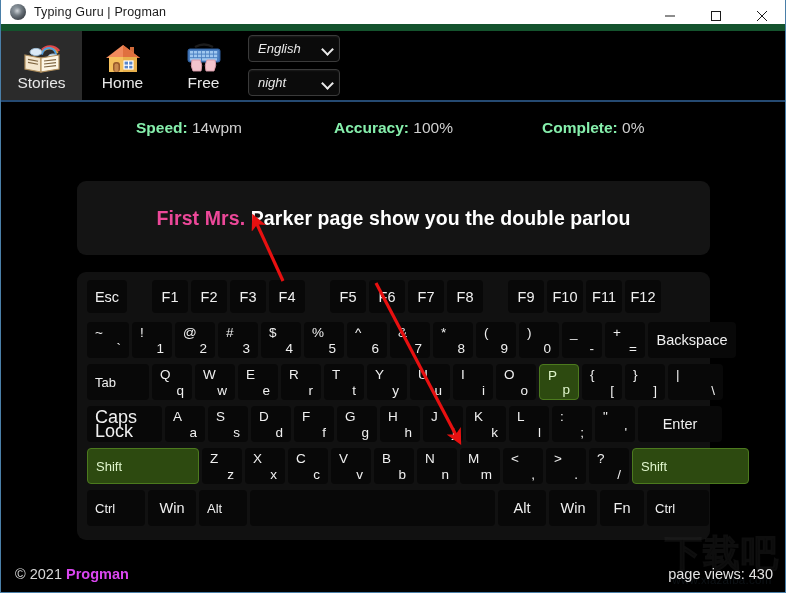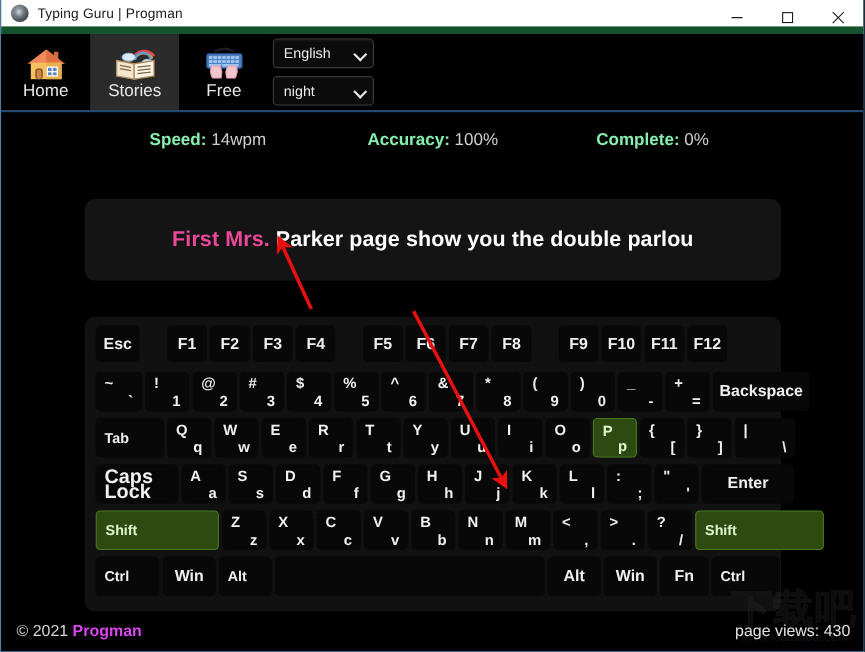--- a/index.html
+++ b/index.html
@@ -79,20 +79,21 @@
   }
   .ddl {
     width: 92px; height: 27px;
     background: #0b0b0b;
     border: 1px solid #3a3a3a;
     border-radius: 4px;
     display: flex; align-items: center;
     padding: 0 6px 0 9px;
     color: #e9e9e9; font-size: 13px;
     box-shadow: 0 1px 2px rgba(255,255,255,.07) inset;
+    font-style: italic;
   }
   .ddl .ddl-val { flex: 1; white-space: nowrap; }
   .chev { width: 10px; height: 10px; position: relative; flex:0 0 auto; }
   .chev::before {
     content:""; position:absolute; left:0; top:1px;
     width:7px; height:7px;
     border-right: 2px solid #e9e9e9; border-bottom: 2px solid #e9e9e9;
     transform: rotate(45deg);
   }
 
@@ -119,26 +120,25 @@
   }
   .panel-text {
     font-size: 19.5px; font-weight: bold; line-height: 27px;
     color: #ffffff; letter-spacing: .1px;
   }
   .typed { color: #ec4899; }
 
   
   .kb {
     position: absolute;
-    left: 76px; top: 288px;
+    left: 76px; top: 272px;
     width: 633px; height: 268px;
     background: #111111;
     border-radius: 9px;
     padding: 8px 10px;
-    font-weight: bold;
   }
   .krow { display: flex; height: 36px; margin-bottom: 6px; }
   .krow.fn { height: 33px; margin-bottom: 9px; }
   .krow:last-child { margin-bottom: 0; }
 
   .key {
     background: #080808;
     border-radius: 4px;
     margin-right: 3px;
     position: relative;
@@ -225,39 +225,20 @@
       <div class="tb-btn">
         <svg width="12" height="12" viewBox="0 0 12 12">
             <line x1="1" y1="1" x2="11" y2="11" stroke="#1b1b1b" stroke-width="1"></line>
             <line x1="11" y1="1" x2="1" y2="11" stroke="#1b1b1b" stroke-width="1"></line>
           </svg>
       </div>
     </div>
   </div>
 
   <div class="toolbar">
-
-    <div class="tool">
-      <div class="tool-ico">
-        <svg width="38" height="32" viewBox="0 0 38 32">
-          <rect x="26" y="5" width="4" height="7" fill="#d06a3a"></rect>
-          <polygon points="19,3 36,16 2,16" fill="#f08a5d"></polygon>
-          <polygon points="19,3 36,16 19,16" fill="#e0703f"></polygon>
-          <rect x="5" y="15" width="28" height="15" fill="#f5c15c"></rect>
-          <rect x="19" y="15" width="14" height="15" fill="#e8b04c"></rect>
-          <rect x="9" y="20" width="7" height="10" rx="3" fill="#9a5a2a"></rect>
-          <rect x="10.5" y="21.5" width="4" height="8.5" rx="2" fill="#c98a4e"></rect>
-          <rect x="20" y="19" width="9" height="8" fill="#5a86c9"></rect>
-          <rect x="24" y="19" width="1.2" height="8" fill="#fff"></rect>
-          <rect x="20" y="22.6" width="9" height="1.2" fill="#fff"></rect>
-          <rect x="20" y="19" width="9" height="8" fill="none" stroke="#fff" stroke-width="1.2"></rect>
-        </svg>
-      </div>
-      <div class="tool-label">Home</div>
-    </div>
 
     <div class="tool active">
       <div class="tool-ico">
         <svg width="40" height="33" viewBox="0 0 40 33">
           <path d="M20 9 A11 11 0 0 1 37 10" stroke="#e0484d" stroke-width="2.6" fill="none"></path>
           <path d="M20 11.4 A9 9 0 0 1 35.5 12.2" stroke="#f0a030" stroke-width="2.2" fill="none"></path>
           <path d="M20 13.6 A7 7 0 0 1 34 14.3" stroke="#4d9de0" stroke-width="2" fill="none"></path>
           <ellipse cx="14" cy="11" rx="6" ry="3.6" fill="#dbeaf7" stroke="#9db9cf" stroke-width="1"></ellipse>
           <ellipse cx="31" cy="16" rx="5" ry="3" fill="#dbeaf7" stroke="#9db9cf" stroke-width="1"></ellipse>
           <path d="M3 14 L19 17 L19 31 L3 28 Z" fill="#f4e7cf" stroke="#b08f5e" stroke-width="1.2"></path>
@@ -265,20 +246,39 @@
           <g stroke="#7e6440" stroke-width="1.1">
             <line x1="22" y1="20" x2="34" y2="18.6"></line>
             <line x1="22" y1="23" x2="34" y2="21.6"></line>
             <line x1="22" y1="26" x2="34" y2="24.6"></line>
             <line x1="6" y1="18.4" x2="16" y2="20.2"></line>
             <line x1="6" y1="21.4" x2="16" y2="23.2"></line>
           </g>
         </svg>
       </div>
       <div class="tool-label">Stories</div>
+    </div>
+
+    <div class="tool">
+      <div class="tool-ico">
+        <svg width="38" height="32" viewBox="0 0 38 32">
+          <rect x="26" y="5" width="4" height="7" fill="#d06a3a"></rect>
+          <polygon points="19,3 36,16 2,16" fill="#f08a5d"></polygon>
+          <polygon points="19,3 36,16 19,16" fill="#e0703f"></polygon>
+          <rect x="5" y="15" width="28" height="15" fill="#f5c15c"></rect>
+          <rect x="19" y="15" width="14" height="15" fill="#e8b04c"></rect>
+          <rect x="9" y="20" width="7" height="10" rx="3" fill="#9a5a2a"></rect>
+          <rect x="10.5" y="21.5" width="4" height="8.5" rx="2" fill="#c98a4e"></rect>
+          <rect x="20" y="19" width="9" height="8" fill="#5a86c9"></rect>
+          <rect x="24" y="19" width="1.2" height="8" fill="#fff"></rect>
+          <rect x="20" y="22.6" width="9" height="1.2" fill="#fff"></rect>
+          <rect x="20" y="19" width="9" height="8" fill="none" stroke="#fff" stroke-width="1.2"></rect>
+        </svg>
+      </div>
+      <div class="tool-label">Home</div>
     </div>
 
     <div class="tool">
       <div class="tool-ico">
         <svg width="40" height="33" viewBox="0 0 40 33">
           <path d="M11 6 Q20 1 29 6" stroke="#1c1c1c" stroke-width="2.4" fill="none"></path>
           <rect x="4" y="8" width="32" height="13" rx="2" fill="#4a7fc1" stroke="#2f5f9e" stroke-width="1"></rect>
           <g fill="#9fc7ef">
             <rect x="6" y="10" width="3.2" height="2.6"></rect>
               <rect x="10" y="10" width="3.2" height="2.6"></rect>

